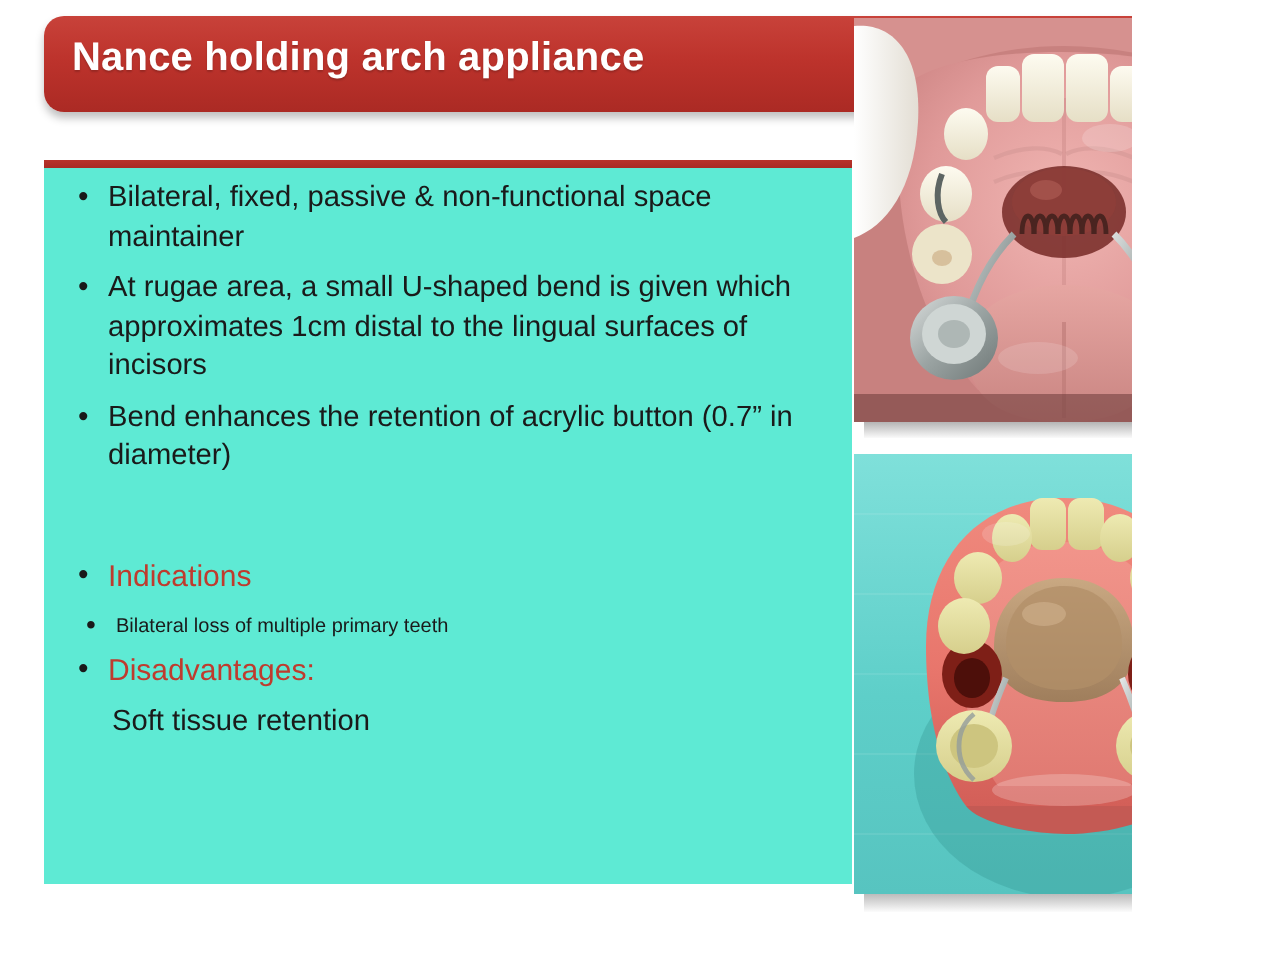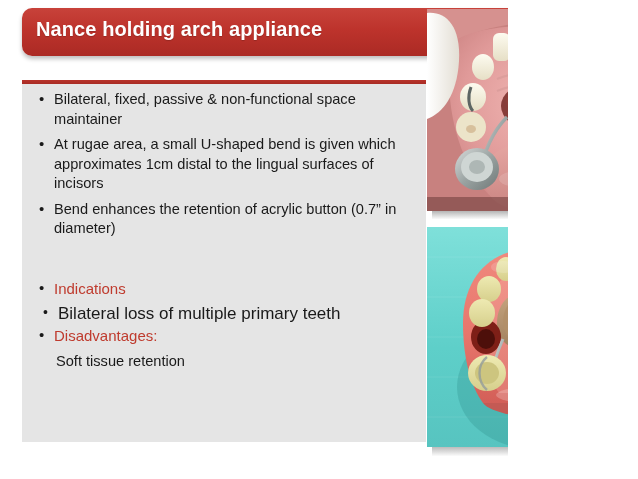--- a/index.html
+++ b/index.html
@@ -3,21 +3,21 @@
 <meta charset="utf-8">
 <style>
   html,body{margin:0;padding:0;}
   body{
     width:638px;height:479px;
     background:#ffffff;
     font-family:"Liberation Sans", sans-serif;
     overflow:hidden;
     position:relative;
   }
-  .slide{position:absolute;left:0;top:0;width:508px;height:479px;background:#ffffff;overflow:hidden;}
+  .slide{position:absolute;left:0;top:0;width:566px;height:479px;background:#ffffff;overflow:hidden;}
 
   
   .title-bar{
     position:absolute;left:22px;top:8px;width:600px;height:48px;
     background:linear-gradient(to bottom,#c8423a 0%,#bd332c 45%,#ab2a24 100%);
     border-radius:10px 0 0 10px;
     box-shadow:0 3px 4px rgba(0,0,0,0.25);
     z-index:6;
   }
   .title-bar .title-text{
@@ -26,21 +26,21 @@
     font-size:20px;
     font-weight:bold;
     letter-spacing:0.1px;
     white-space:nowrap;
     text-shadow:0 1px 1px rgba(0,0,0,0.18);
   }
 
   
   .content-panel{
     position:absolute;left:22px;top:80px;width:404px;height:362px;
-    background:#e5e5e5;
+    background:#5eead4;
     z-index:2;
   }
   .panel-rule{
     position:absolute;left:0;top:0;width:404px;height:4px;
     background:linear-gradient(to bottom,#b8332b,#a82b24);
   }
   .body-list{
     position:absolute;left:10px;top:10px;width:394px;
   }
   .b1{
@@ -57,21 +57,21 @@
     font-size:15px;color:#1a1a1a;
   }
   .b1.red-it{
     color:#bf3b2e;
     font-size:15px;
   }
   .b2{
     position:relative;
     padding-left:26px;
     color:#1a1a1a;
-    font-size:17px;
+    font-size:10px;
     line-height:19px;
     margin-bottom:2px;
   }
   .b2::before{
     content:"\2022";
     position:absolute;left:11px;top:-1px;
     font-size:14px;color:#1a1a1a;
   }
   .plain-line{
     color:#1a1a1a;

